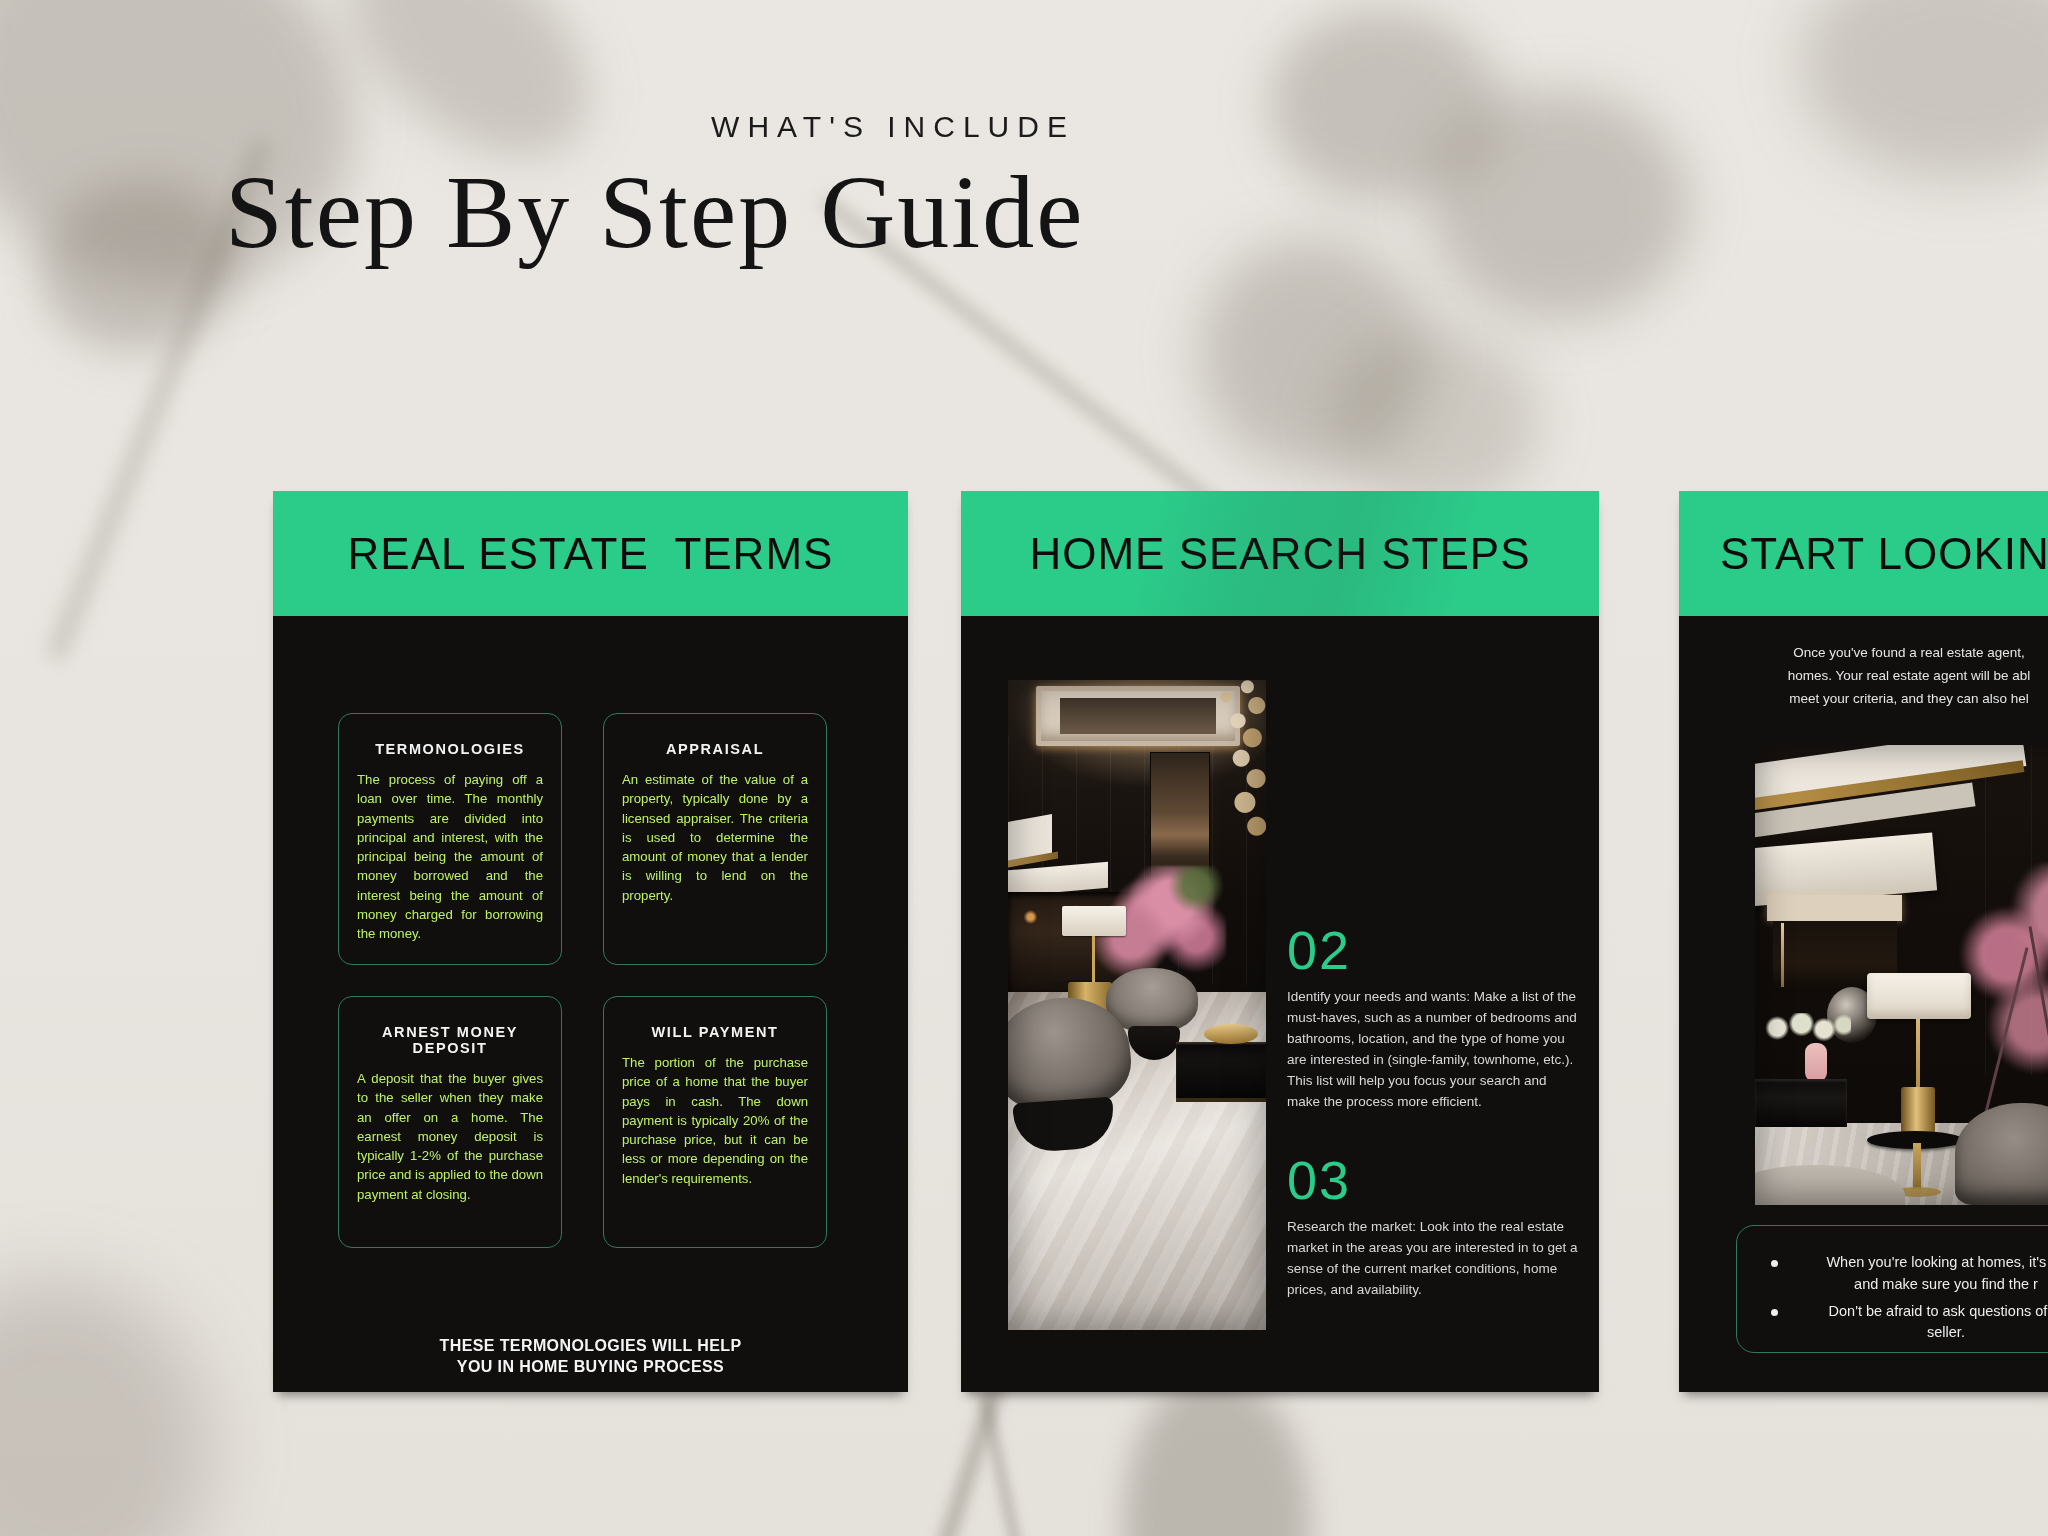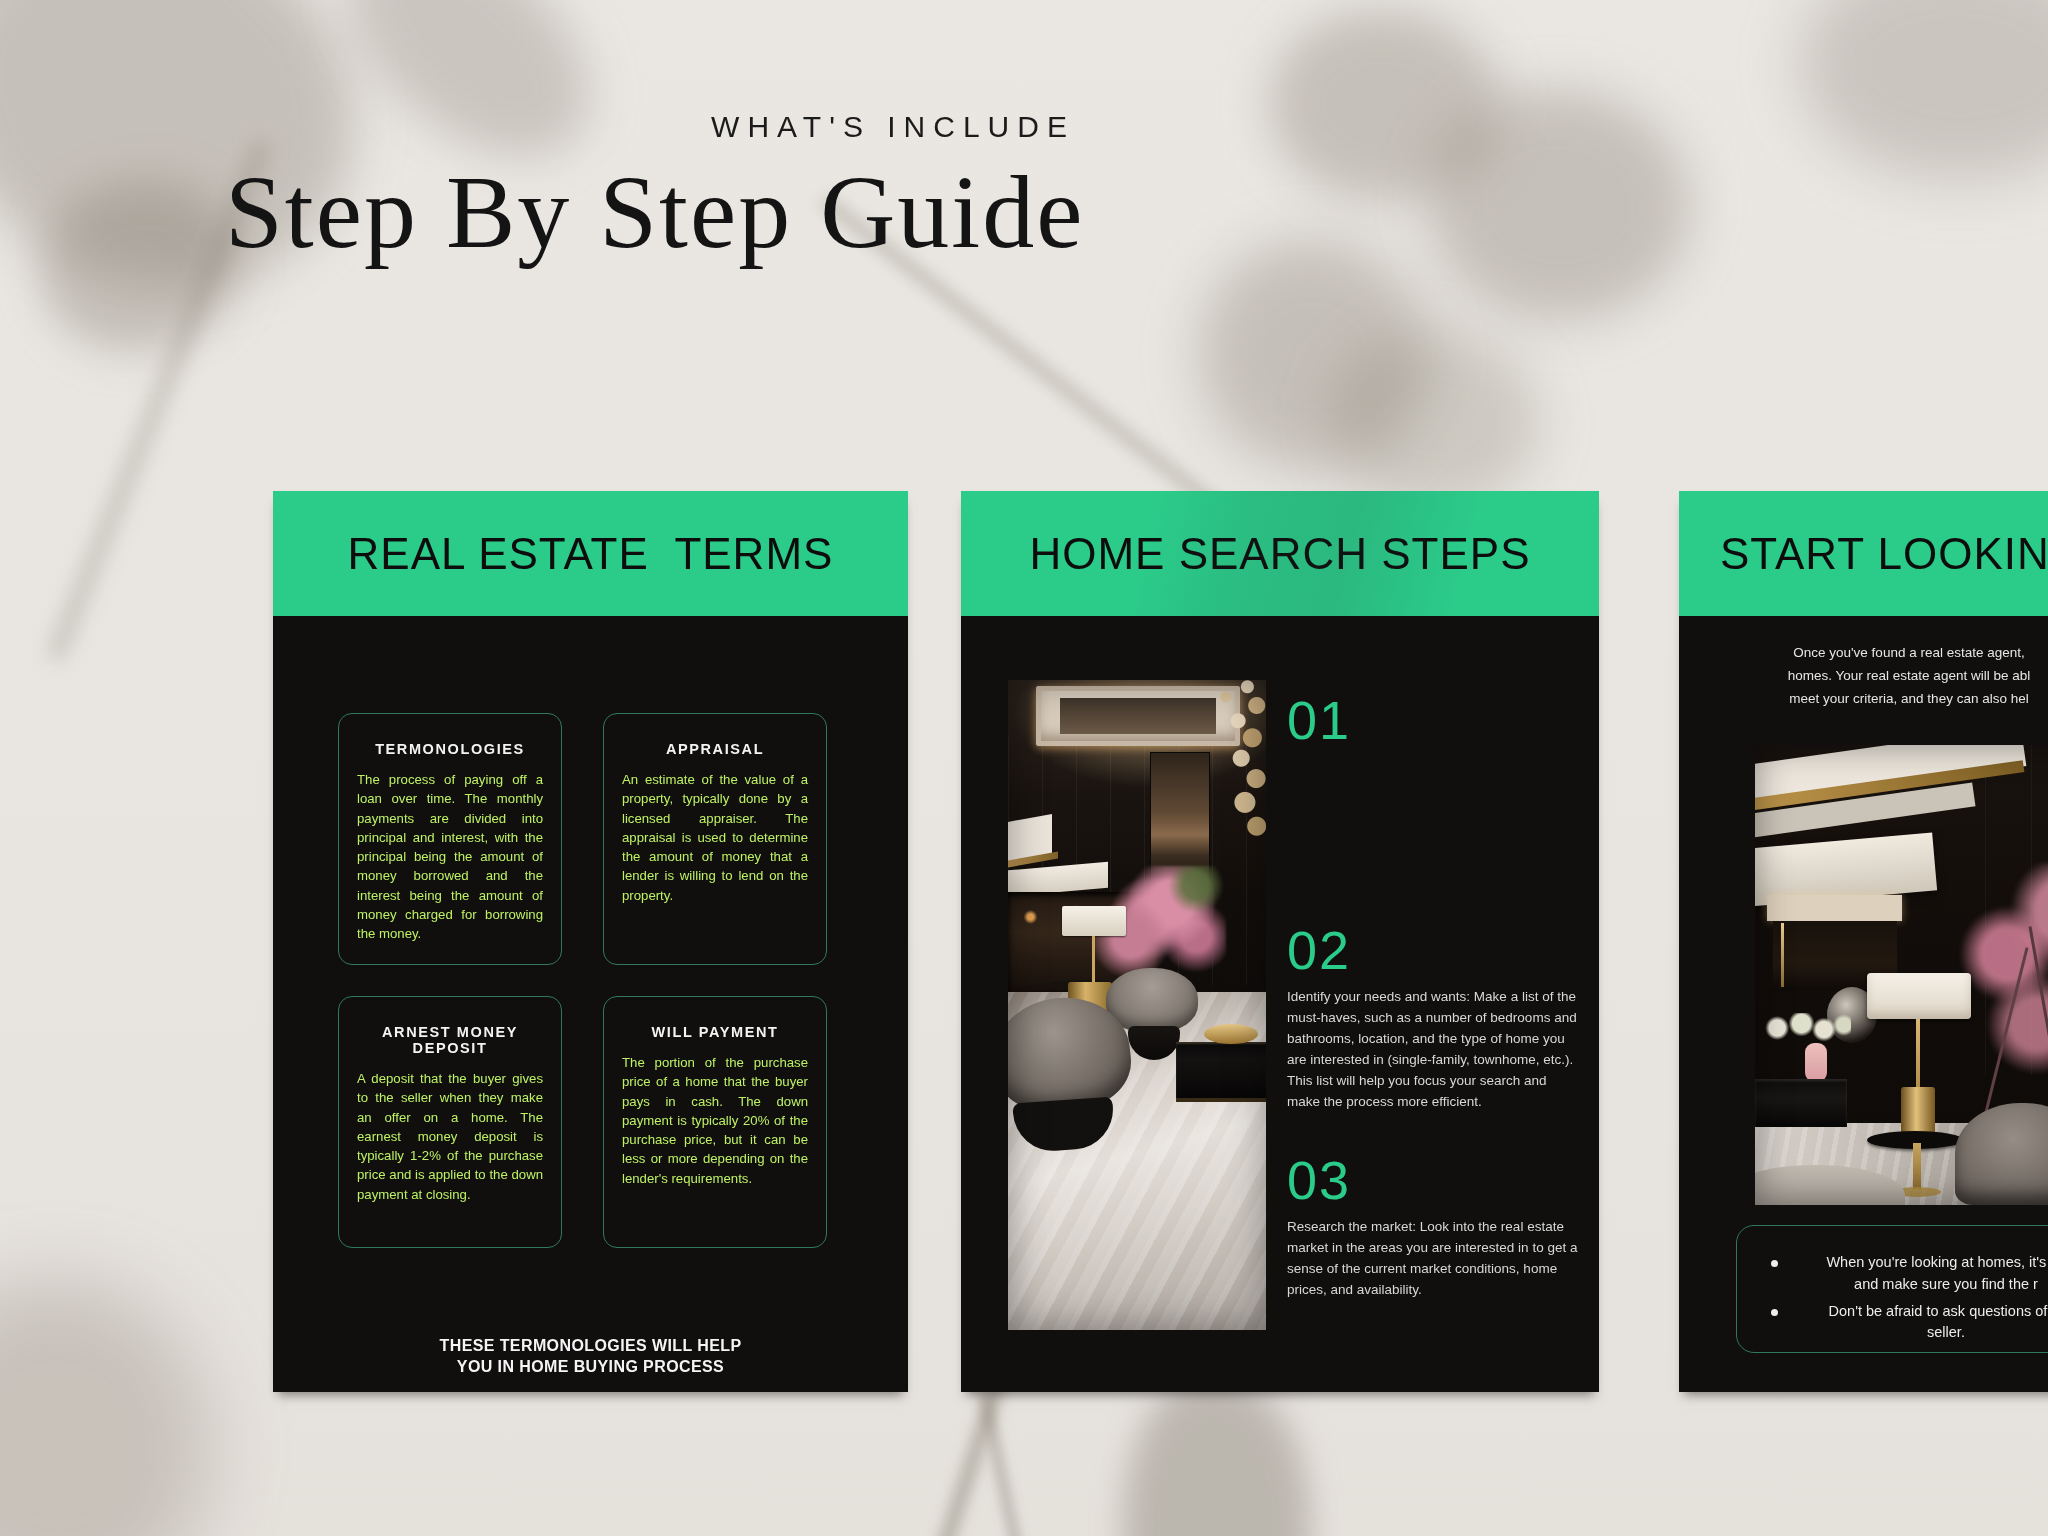--- a/index.html
+++ b/index.html
@@ -220,21 +220,21 @@
   <section class="card card1">
     <div class="card-head">
       <h2>REAL ESTATE  TERMS</h2>
     </div>
     <div class="term-box tb1">
       <h3>TERMONOLOGIES</h3>
       <p>The process of paying off a loan over time. The monthly payments are divided into principal and interest, with the principal being the amount of money borrowed and the interest being the amount of money charged for borrowing the money.</p>
     </div>
     <div class="term-box tb2">
       <h3>APPRAISAL</h3>
-      <p>An estimate of the value of a property, typically done by a licensed appraiser. The appraisal is used to determine the amount of money that a lender is willing to lend on the property.</p>
+      <p>An estimate of the value of a property, typically done by a licensed appraiser. The criteria is used to determine the amount of money that a lender is willing to lend on the property.</p>
     </div>
     <div class="term-box tb3">
       <h3>ARNEST MONEY DEPOSIT</h3>
       <p>A deposit that the buyer gives to the seller when they make an offer on a home. The earnest money deposit is typically 1-2% of the purchase price and is applied to the down payment at closing.</p>
     </div>
     <div class="term-box tb4">
       <h3>WILL PAYMENT</h3>
       <p>The portion of the purchase price of a home that the buyer pays in cash. The down payment is typically 20% of the purchase price, but it can be less or more depending on the lender's requirements.</p>
     </div>
     <p class="card1-footer">THESE TERMONOLOGIES WILL HELP
@@ -273,21 +273,20 @@
       <div class="p2-chair-mb"></div>
       <div class="p2-chair-f"></div>
       <div class="p2-chair-fb"></div>
       <div class="p2-ctable"></div>
       <div class="p2-bowl"></div>
       <div class="p2-vig"></div>
     </div>
 
     <div class="steps">
       <div class="step st1">
-        <div class="step-num">01</div>
       </div>
       <div class="step st2">
         <div class="step-num">02</div>
         <p class="step-text">Identify your needs and wants: Make a list of the must-haves, such as a number of bedrooms and bathrooms, location, and the type of home you are interested in (single-family, townhome, etc.). This list will help you focus your search and make the process more efficient.</p>
       </div>
       <div class="step st3">
         <div class="step-num">03</div>
         <p class="step-text">Research the market: Look into the real estate market in the areas you are interested in to get a sense of the current market conditions, home prices, and availability.</p>
       </div>
     </div>

